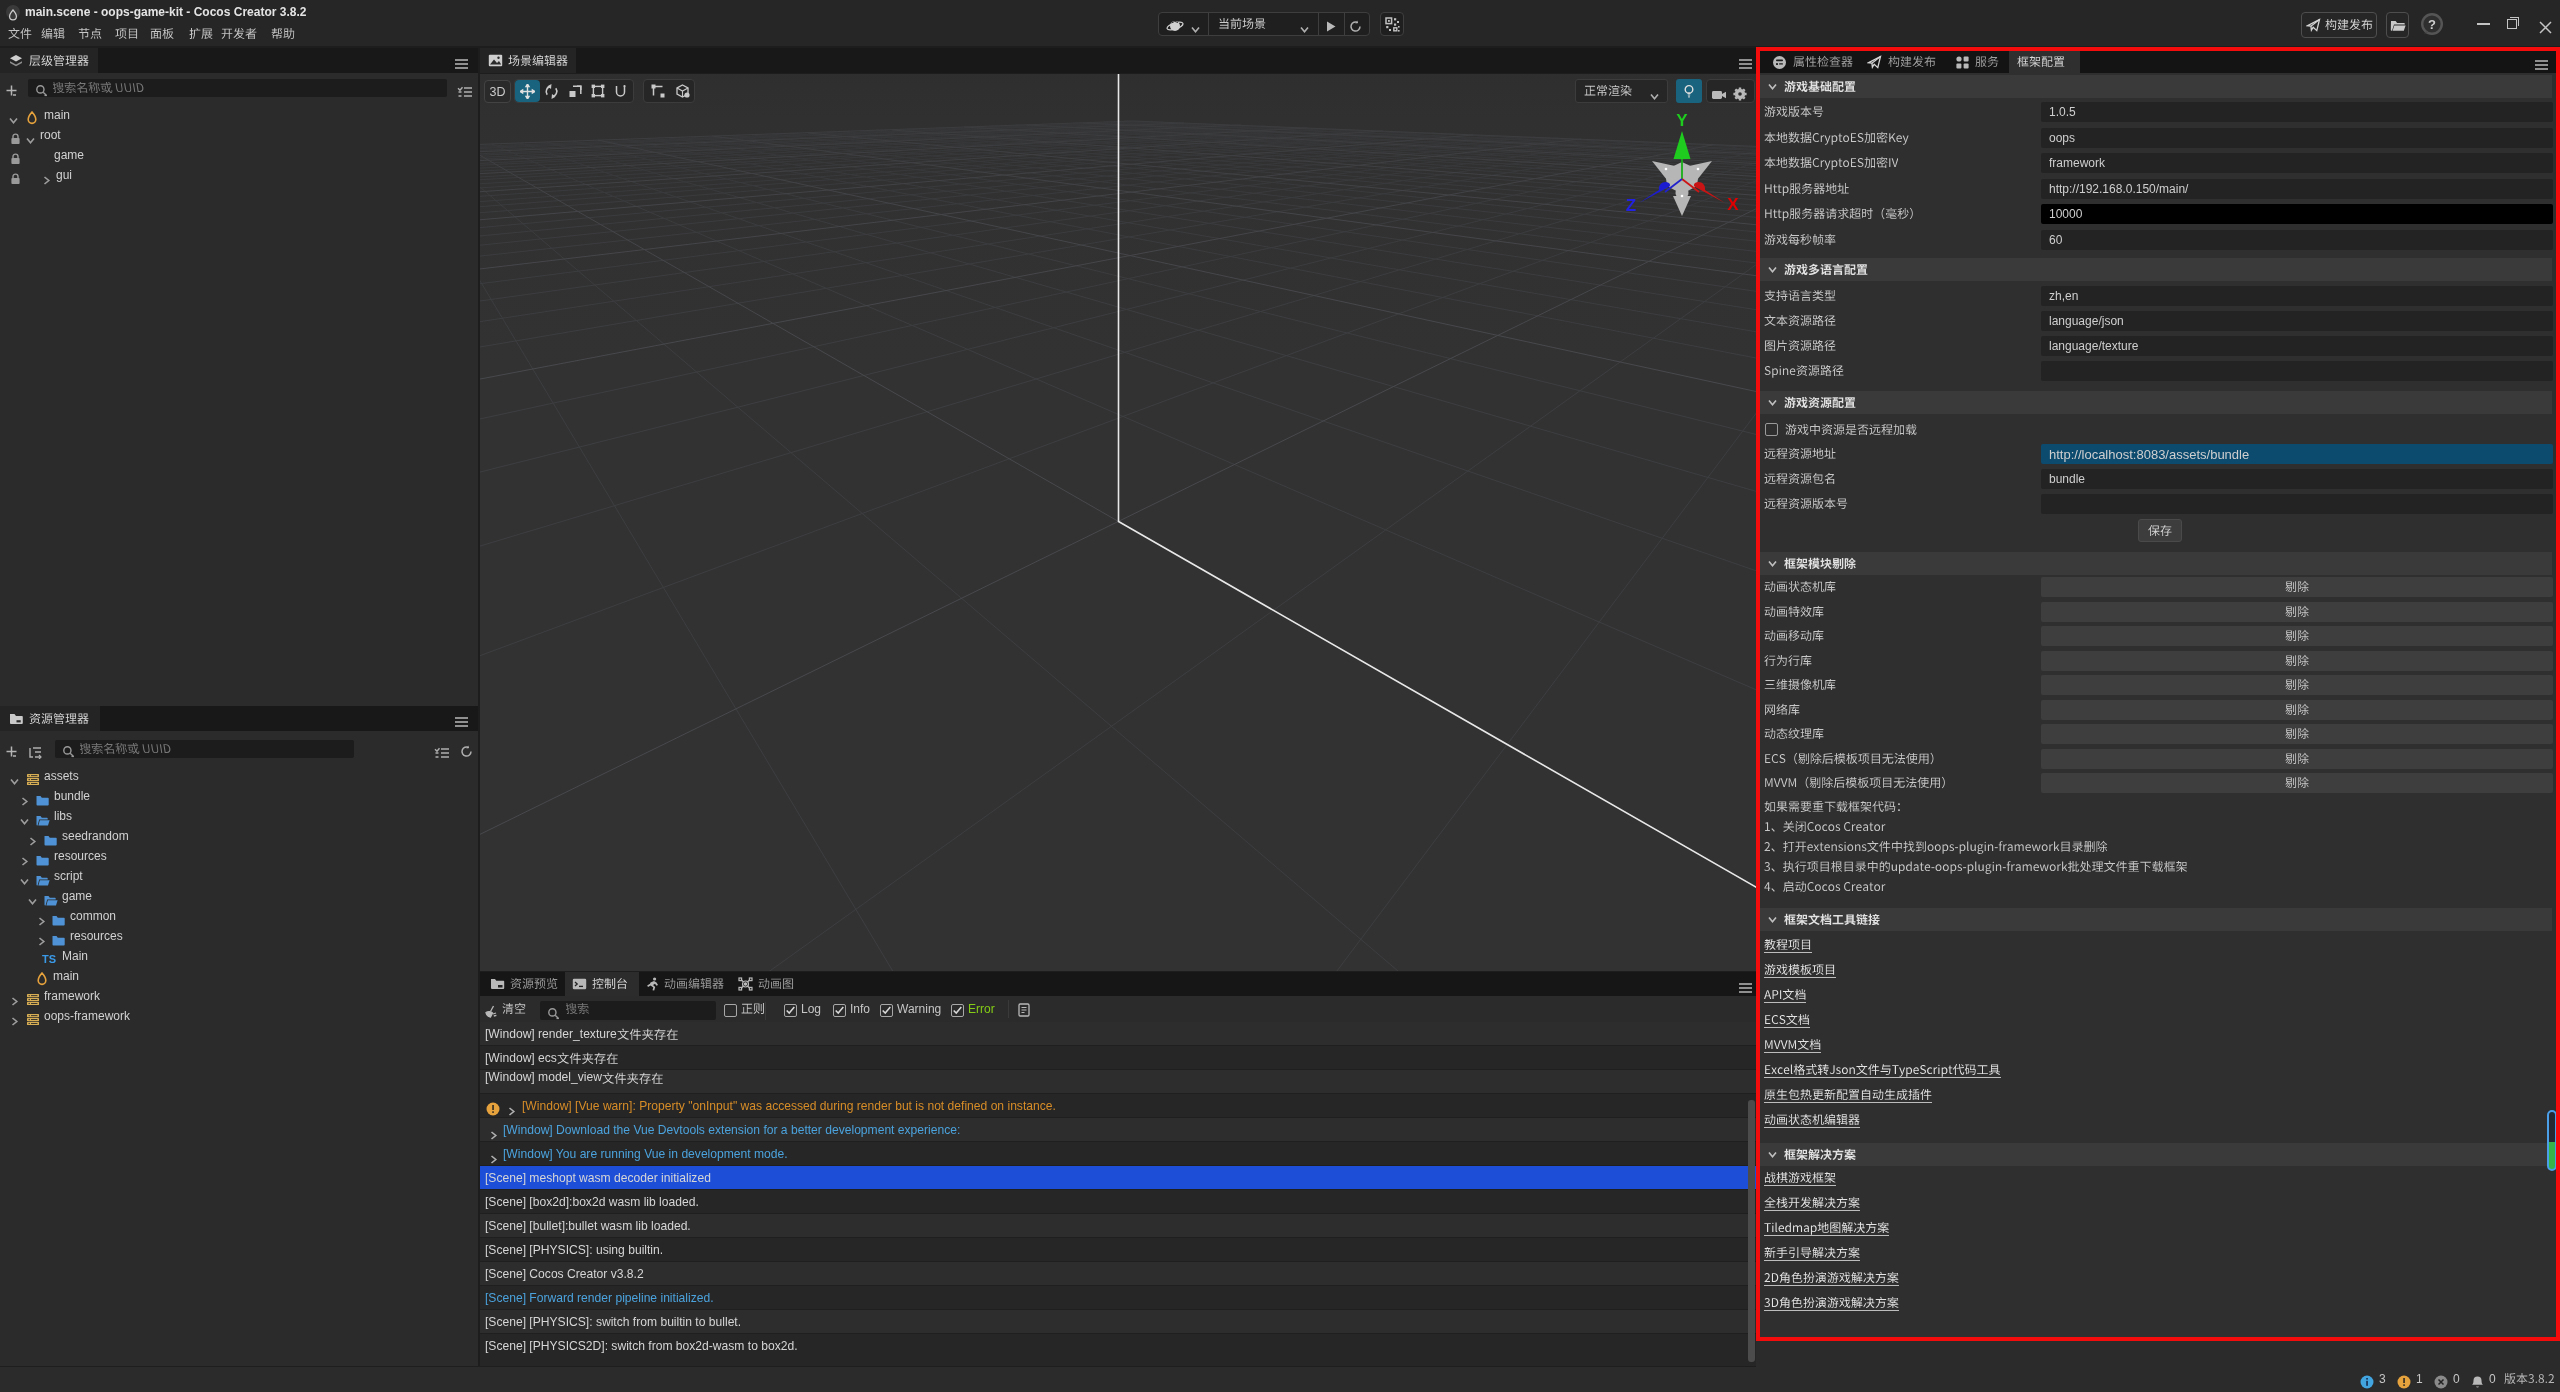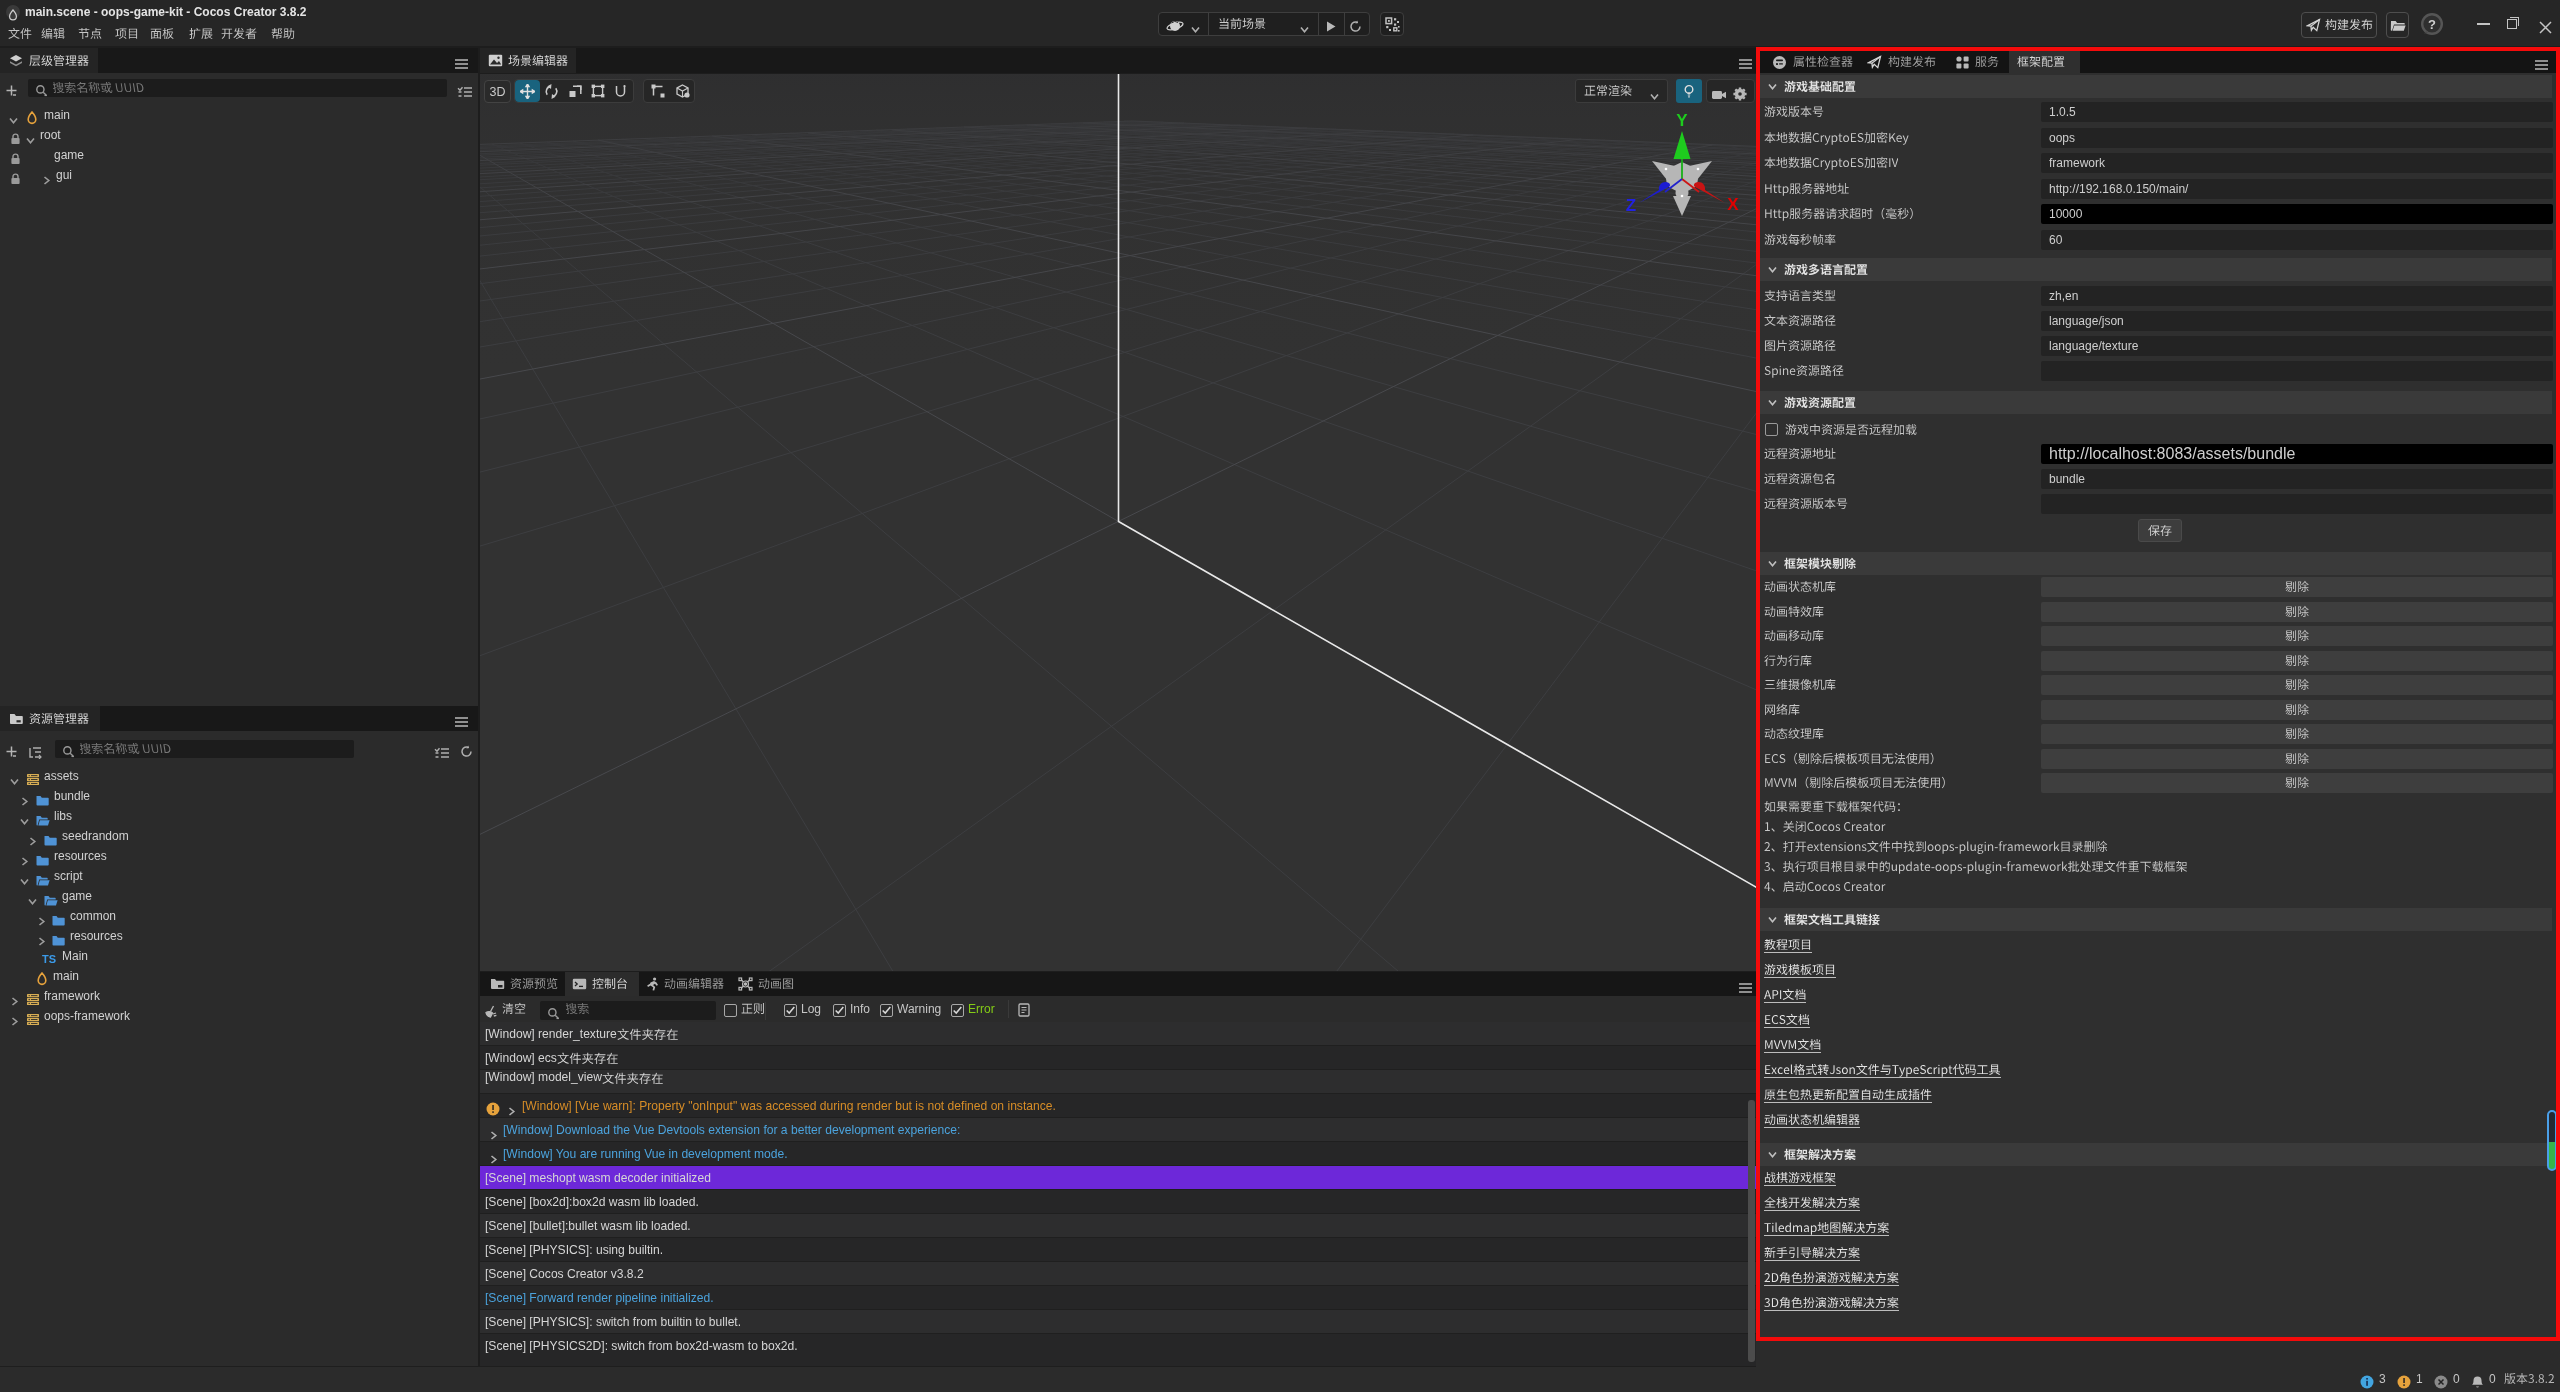--- a/index.html
+++ b/index.html
@@ -819,21 +819,21 @@
     </span>
   </div>
 <div class="ab" style="left:480px;top:1142px;width:1276px;height:24px;background:#262627;border-bottom:1px solid #1f1f1f">
     <span class="ab" style="left:9px;top:8px"><svg width="9" height="9" viewBox="0 0 9 9">
         <path d="M2.5 1L6.8 4.5L2.5 8" fill="none" stroke="#b0b0b0" stroke-width="1.6"></path>
       </svg></span>
     <span class="ab" style="left:23px;top:0;height:24px;display:flex;align-items:center;color:#4ba3dd">
       <span class="clog" style="color:#4ba3dd">[Window] You are running Vue in development mode.</span>
     </span>
   </div>
-<div class="ab" style="left:480px;top:1166px;width:1276px;height:24px;background:#6d28d9;border-bottom:1px solid #1f1f1f">
+<div class="ab" style="left:480px;top:1166px;width:1276px;height:24px;background:#1d4ed8;border-bottom:1px solid #1f1f1f">
     <span class="ab" style="left:5px;top:0;height:24px;display:flex;align-items:center;color:#d6d6d6">
       <span class="clog" style="color:#d6d6d6">[Scene] meshopt wasm decoder initialized</span>
     </span>
   </div>
 <div class="ab" style="left:480px;top:1190px;width:1276px;height:24px;background:#262627;border-bottom:1px solid #1f1f1f">
     <span class="ab" style="left:5px;top:0;height:24px;display:flex;align-items:center;color:#d6d6d6">
       <span class="clog" style="color:#d6d6d6">[Scene] [box2d]:box2d wasm lib loaded.</span>
     </span>
   </div>
 <div class="ab" style="left:480px;top:1214px;width:1276px;height:24px;background:#2d2d2e;border-bottom:1px solid #1f1f1f">
@@ -1204,21 +1204,21 @@
       <g transform="translate(0,12) scale(0.1200,-0.1200)" fill="#c8c8c8">
         <use href="#c8fdc" x="0"></use>
         <use href="#c7a0b" x="100"></use>
         <use href="#c8d44" x="200"></use>
         <use href="#c6e90" x="300"></use>
         <use href="#c5730" x="400"></use>
         <use href="#c5740" x="500"></use>
       </g>
     </svg>
   </div>
-<div class="ab" style="left:2041px;top:444px;width:512px;height:20px;background:#000000;border-radius:2px;display:flex;align-items:center;padding-left:8px;font-size:16px;color:#cfcfcf">http://localhost:8083/assets/bundle</div>
+<div class="ab" style="left:2041px;top:444px;width:512px;height:20px;background:#0c4a6e;border-radius:2px;display:flex;align-items:center;padding-left:8px;font-size:13px;color:#cfcfcf">http://localhost:8083/assets/bundle</div>
 <div class="ab" style="left:1764px;top:469px;height:20px;display:flex;align-items:center">
     <svg class="t" width="72.0" height="16" viewBox="0 0 72.0 16">
       <g transform="translate(0,12) scale(0.1200,-0.1200)" fill="#c8c8c8">
         <use href="#c8fdc" x="0"></use>
         <use href="#c7a0b" x="100"></use>
         <use href="#c8d44" x="200"></use>
         <use href="#c6e90" x="300"></use>
         <use href="#c5305" x="400"></use>
         <use href="#c540d" x="500"></use>
       </g>

